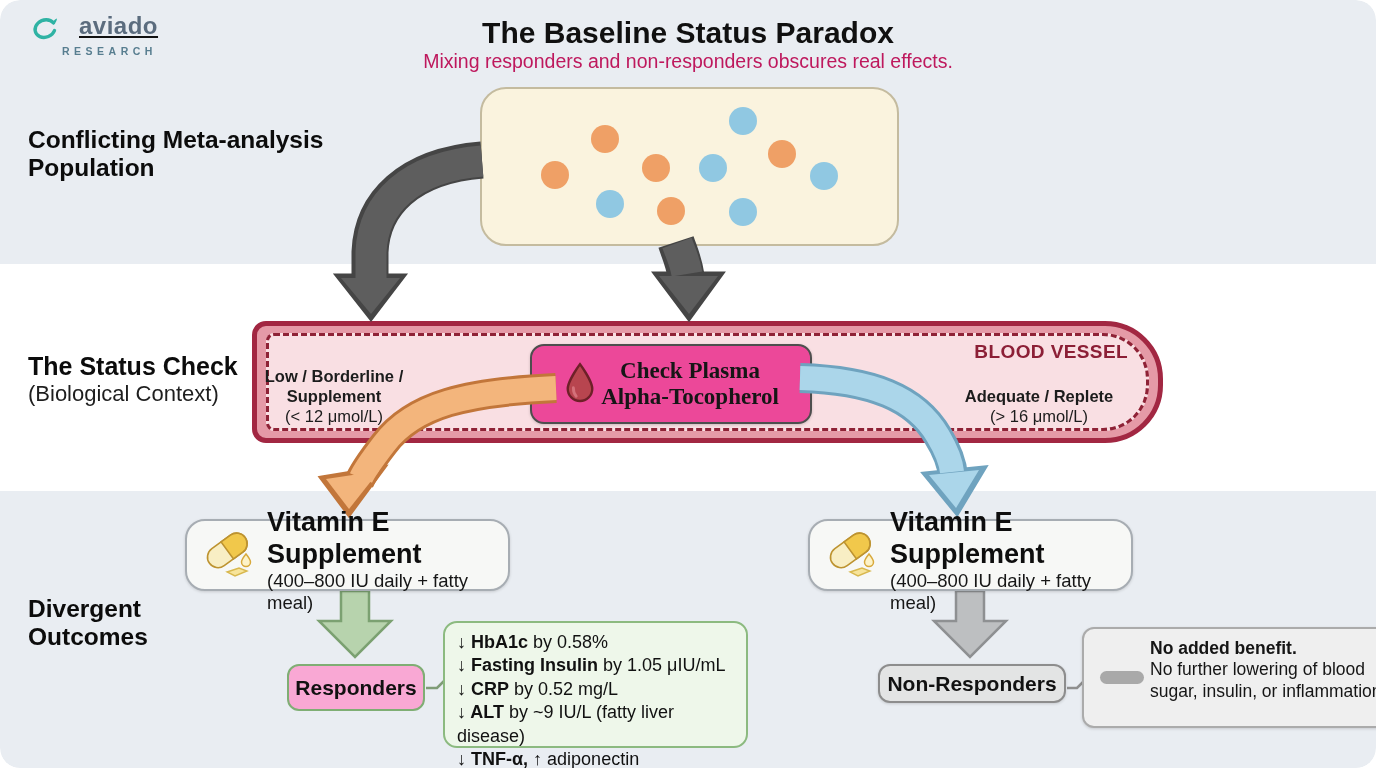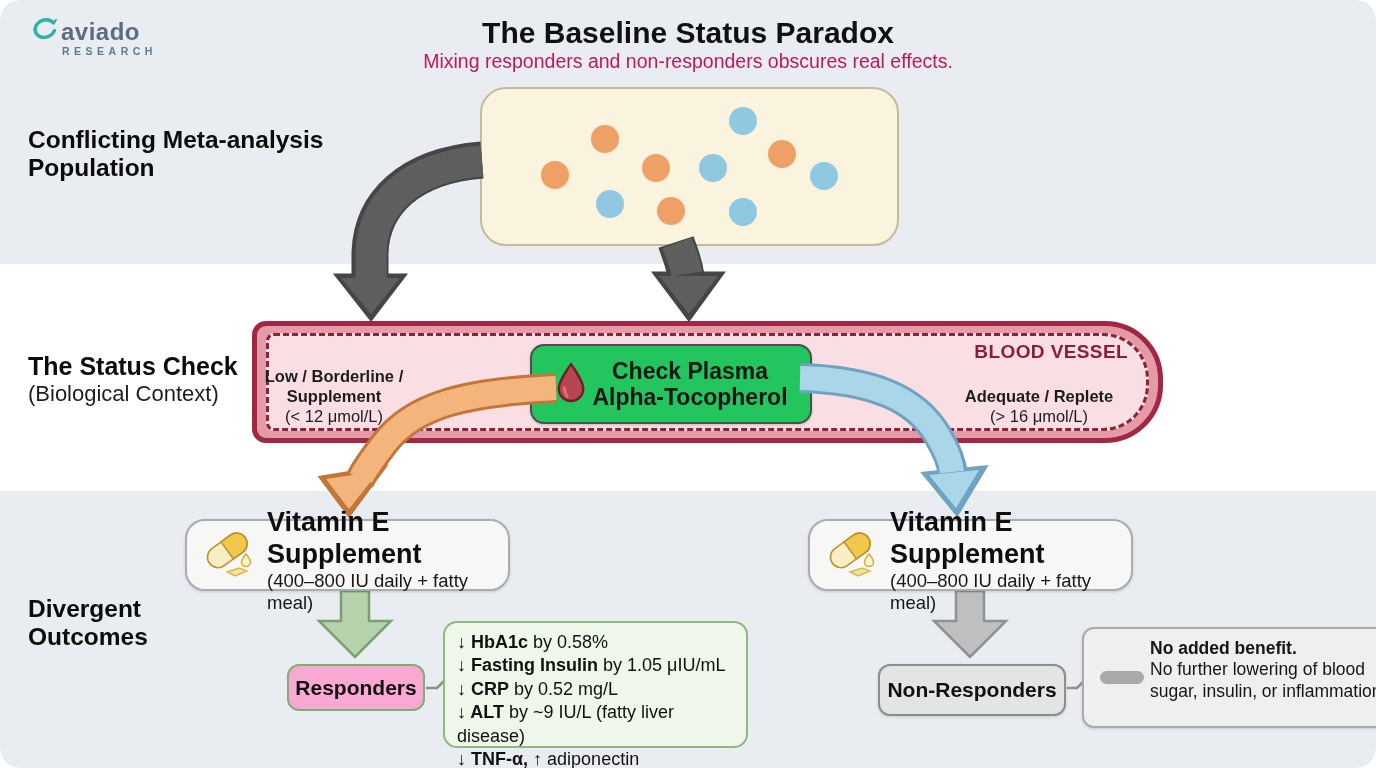--- a/index.html
+++ b/index.html
@@ -7,21 +7,21 @@
     position:relative;width:1376px;height:768px;overflow:hidden;
     border-radius:20px;background:#ffffff;
     font-family:"Liberation Sans", sans-serif;color:#111;
   }
   .band-top{position:absolute;left:0;top:0;width:1376px;height:264px;background:#e9edf2;border-radius:20px 20px 0 0;}
   .band-bottom{position:absolute;left:0;top:491px;width:1376px;height:277px;background:#e9edf2;border-radius:0 0 20px 20px;}
   .abs{position:absolute;}
 
   
   .logo{left:28px;top:14px;display:flex;flex-direction:column;line-height:1;}
-  .logo-row{display:flex;align-items:flex-end;gap:2px;}
+  .logo-row{display:flex;align-items:flex-start;gap:20px;text-decoration:underline;}
   .logo-brand{font-weight:bold;font-size:24px;color:#5b6c7e;letter-spacing:.5px;}
   .logo-sub{font-weight:bold;font-size:10.5px;color:#587e90;letter-spacing:4.5px;margin:2px 0 0 34px;}
   .title{left:0;right:0;top:16px;text-align:center;font-weight:bold;font-size:30px;color:#101010;}
   .subtitle{left:0;right:0;top:50px;text-align:center;font-size:19.5px;color:#be185d;}
 
   
   .sec-label{font-weight:bold;font-size:24.5px;line-height:1.14;color:#0c0c0c;}
   .sec-sub{font-weight:normal;font-size:22px;color:#1e1e1e;}
 
   
@@ -34,32 +34,32 @@
   
   .vessel{left:252px;top:321px;width:911px;height:122px;background:#e59aa7;border:5px solid #a22742;
     border-radius:14px 58px 58px 14px;z-index:2;box-sizing:border-box;}
   .vessel-inner{position:absolute;left:9px;right:9px;top:7px;bottom:7px;background:#f9dfe3;
     border:3px dashed #8e2236;border-radius:8px 46px 46px 8px;box-sizing:border-box;}
   .vessel-label{position:absolute;right:30px;top:15px;font-weight:bold;font-size:19px;color:#8c1f36;letter-spacing:.4px;z-index:4;}
   .branch{position:absolute;text-align:center;font-size:16.5px;color:#1c1c1c;line-height:1.22;z-index:4;}
   .branch b{display:block;}
   .branch-left{left:2px;top:40px;width:150px;}
   .branch-right{left:703px;top:60px;width:158px;}
-  .check-box{position:absolute;left:273px;top:18px;width:278px;height:76px;background:#22c55e;border:2px solid #4e4e4e;
-    border-radius:14px;display:flex;align-items:center;justify-content:center;gap:4px;z-index:5;box-shadow:0 1px 3px rgba(0,0,0,.18);}
+  .check-box{position:absolute;left:273px;top:18px;width:278px;height:76px;background:#ec4899;border:2px solid #4e4e4e;
+    border-radius:14px;display:flex;align-items:center;justify-content:center;gap:4px;z-index:5;box-shadow:0 1px 3px rgba(0,0,0,.18);font-family:Liberation Serif, serif;}
   .check-text{font-weight:bold;font-size:23px;line-height:1.13;text-align:center;color:#161616;}
 
   
   .supp-box{top:519px;width:325px;height:72px;background:#f7f8f6;border:2px solid #a7adb3;border-radius:20px;
     display:flex;align-items:center;padding-left:14px;gap:10px;z-index:4;box-sizing:border-box;box-shadow:0 1px 3px rgba(0,0,0,.15);}
   .supp-title{font-weight:bold;font-size:27px;line-height:1.15;color:#0e0e0e;margin-top:11px;}
   .supp-sub{font-size:18.5px;color:#161616;}
   .resp-box{left:287px;top:664px;width:138px;height:47px;background:#f9a8d4;border:2px solid #7fae74;border-radius:12px;
     display:flex;align-items:center;justify-content:center;font-weight:bold;font-size:21px;z-index:4;box-sizing:border-box;}
-  .nonresp-box{left:878px;top:664px;width:188px;height:52px;background:#e3e4e4;border:2px solid #8d8d8d;border-radius:12px;
+  .nonresp-box{left:878px;top:664px;width:188px;height:39px;background:#e3e4e4;border:2px solid #8d8d8d;border-radius:12px;
     display:flex;align-items:center;justify-content:center;font-weight:bold;font-size:21px;z-index:4;box-sizing:border-box;box-shadow:0 1px 3px rgba(0,0,0,.15);}
   .outcomes-box{left:443px;top:621px;width:305px;height:127px;background:#eef7ea;border:2px solid #8cba80;border-radius:14px;
     padding:8px 12px;font-size:18px;line-height:1.3;z-index:4;box-sizing:border-box;}
   .outcomes-box ul{margin:0;padding:0;list-style:none;}
   .nobenefit-box{left:1082px;top:627px;width:322px;height:101px;background:#efefef;border:2px solid #ababab;border-radius:12px;
     z-index:4;box-sizing:border-box;box-shadow:0 1px 3px rgba(0,0,0,.15);}
   .flat-line{position:absolute;left:16px;top:42px;width:44px;height:13px;background:#a9a9a9;border-radius:7px;}
   .nobenefit-text{position:absolute;left:66px;top:9px;right:8px;font-size:17.5px;line-height:1.22;color:#151515;}
 </style>
 </head>

